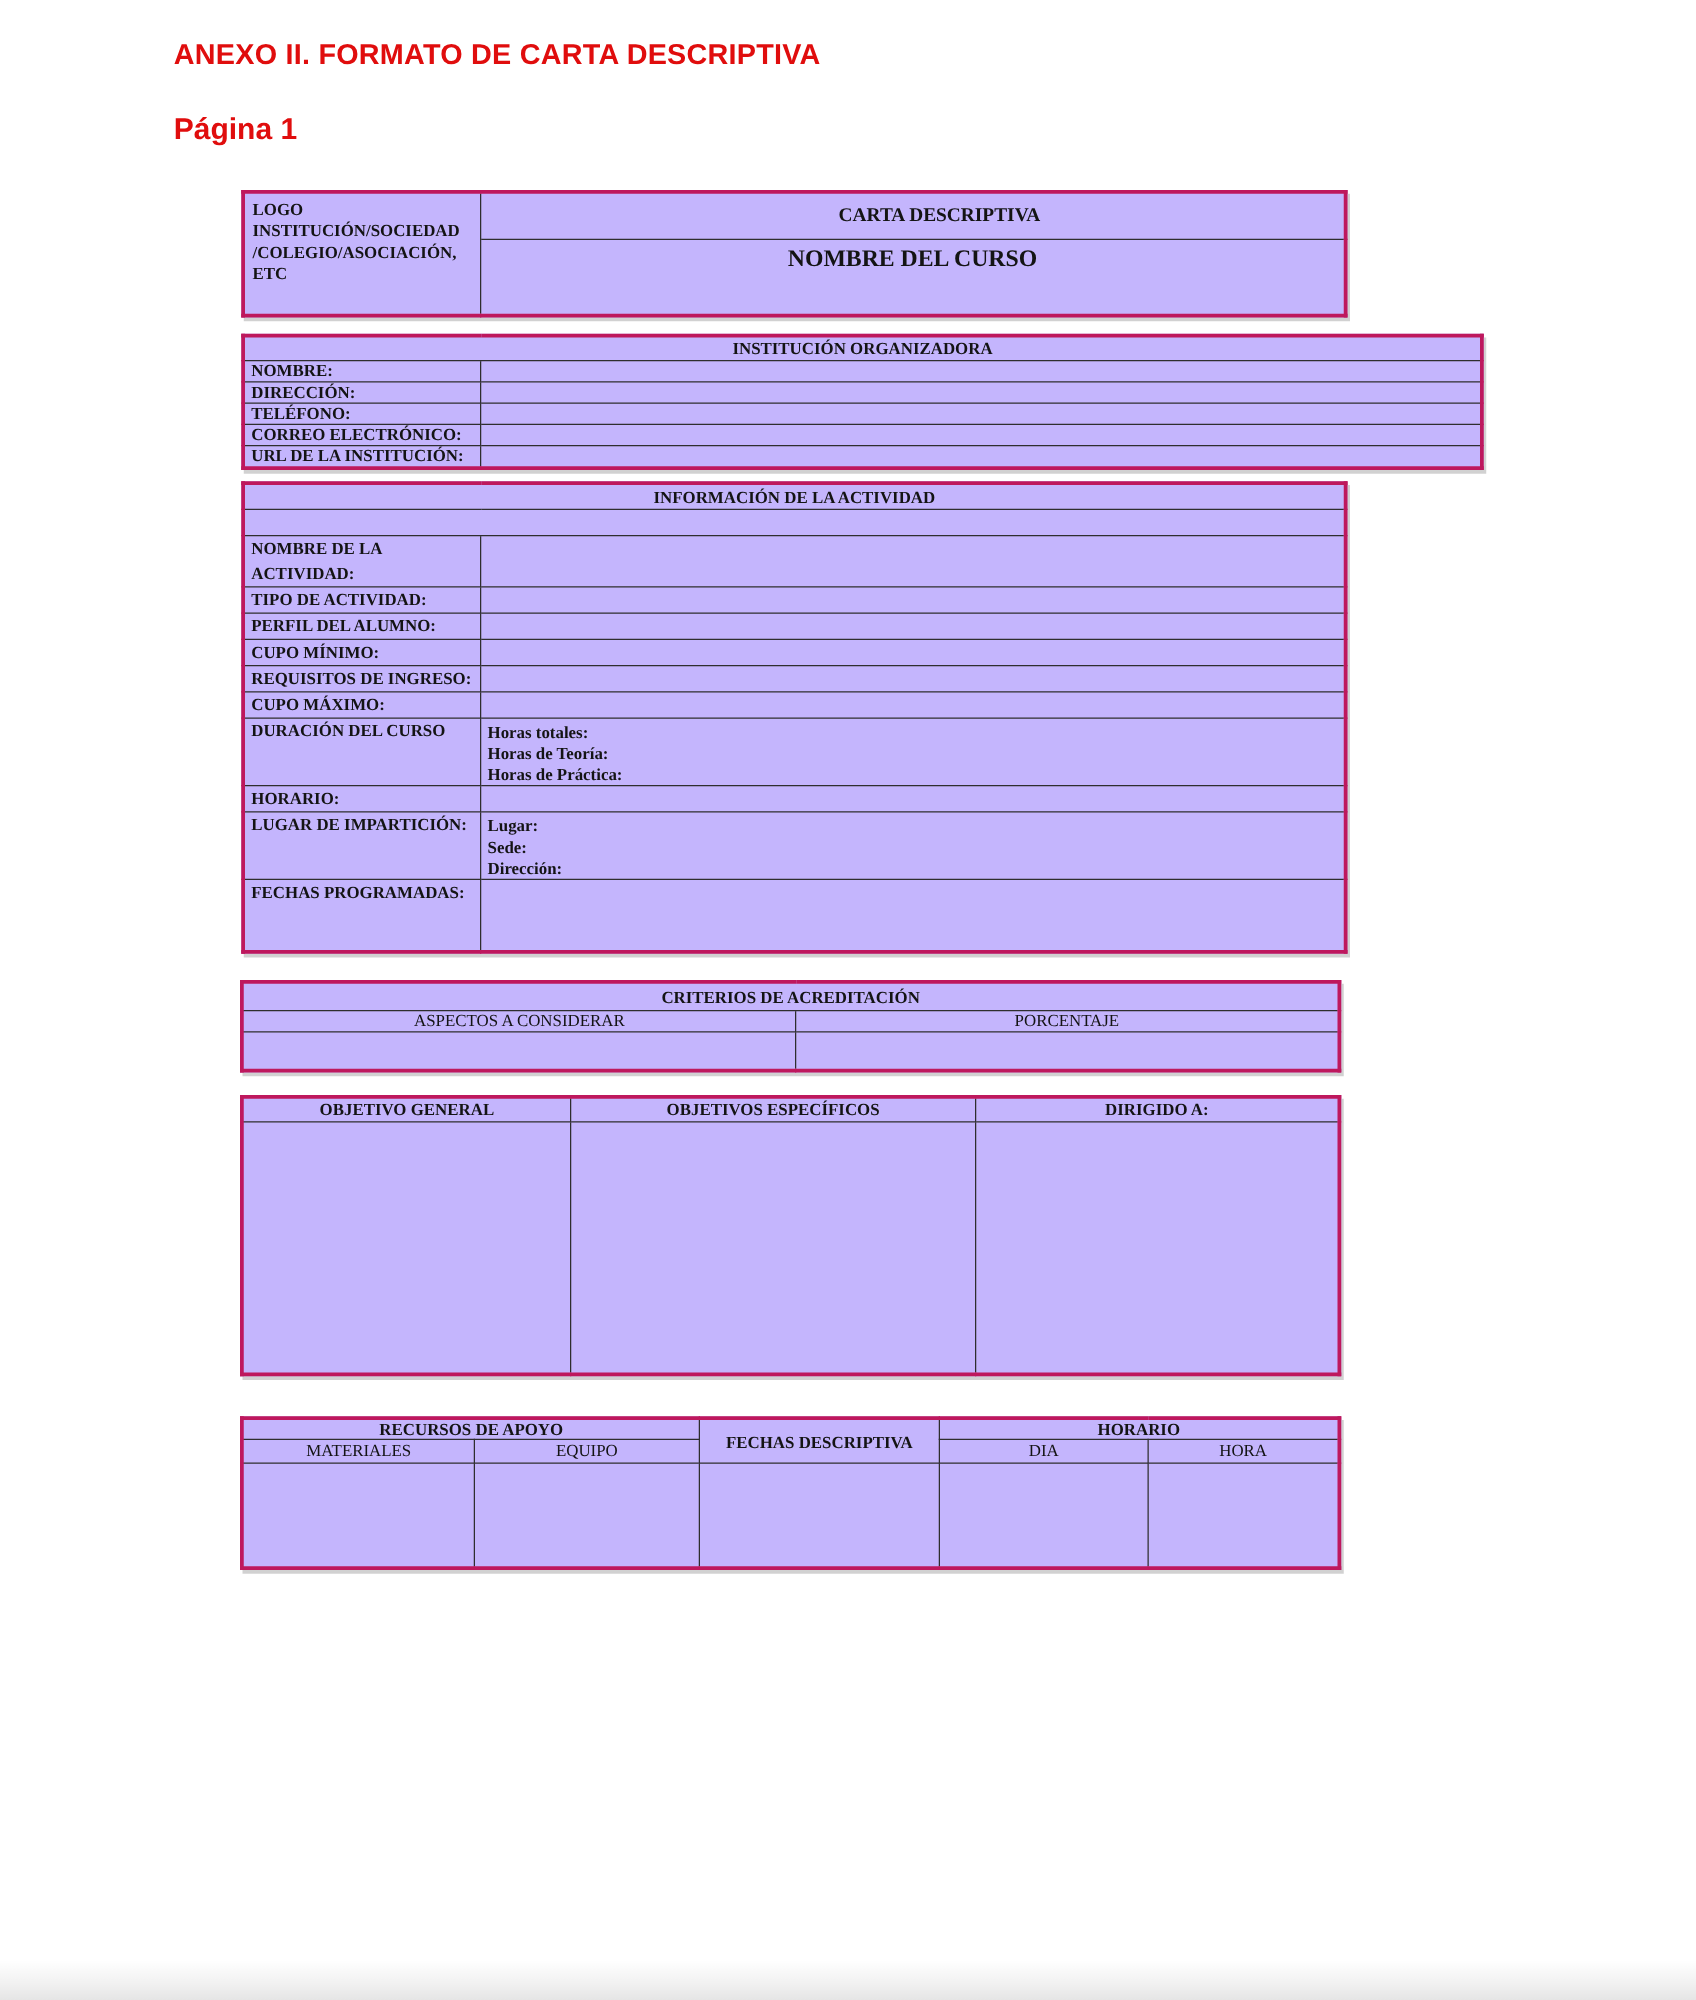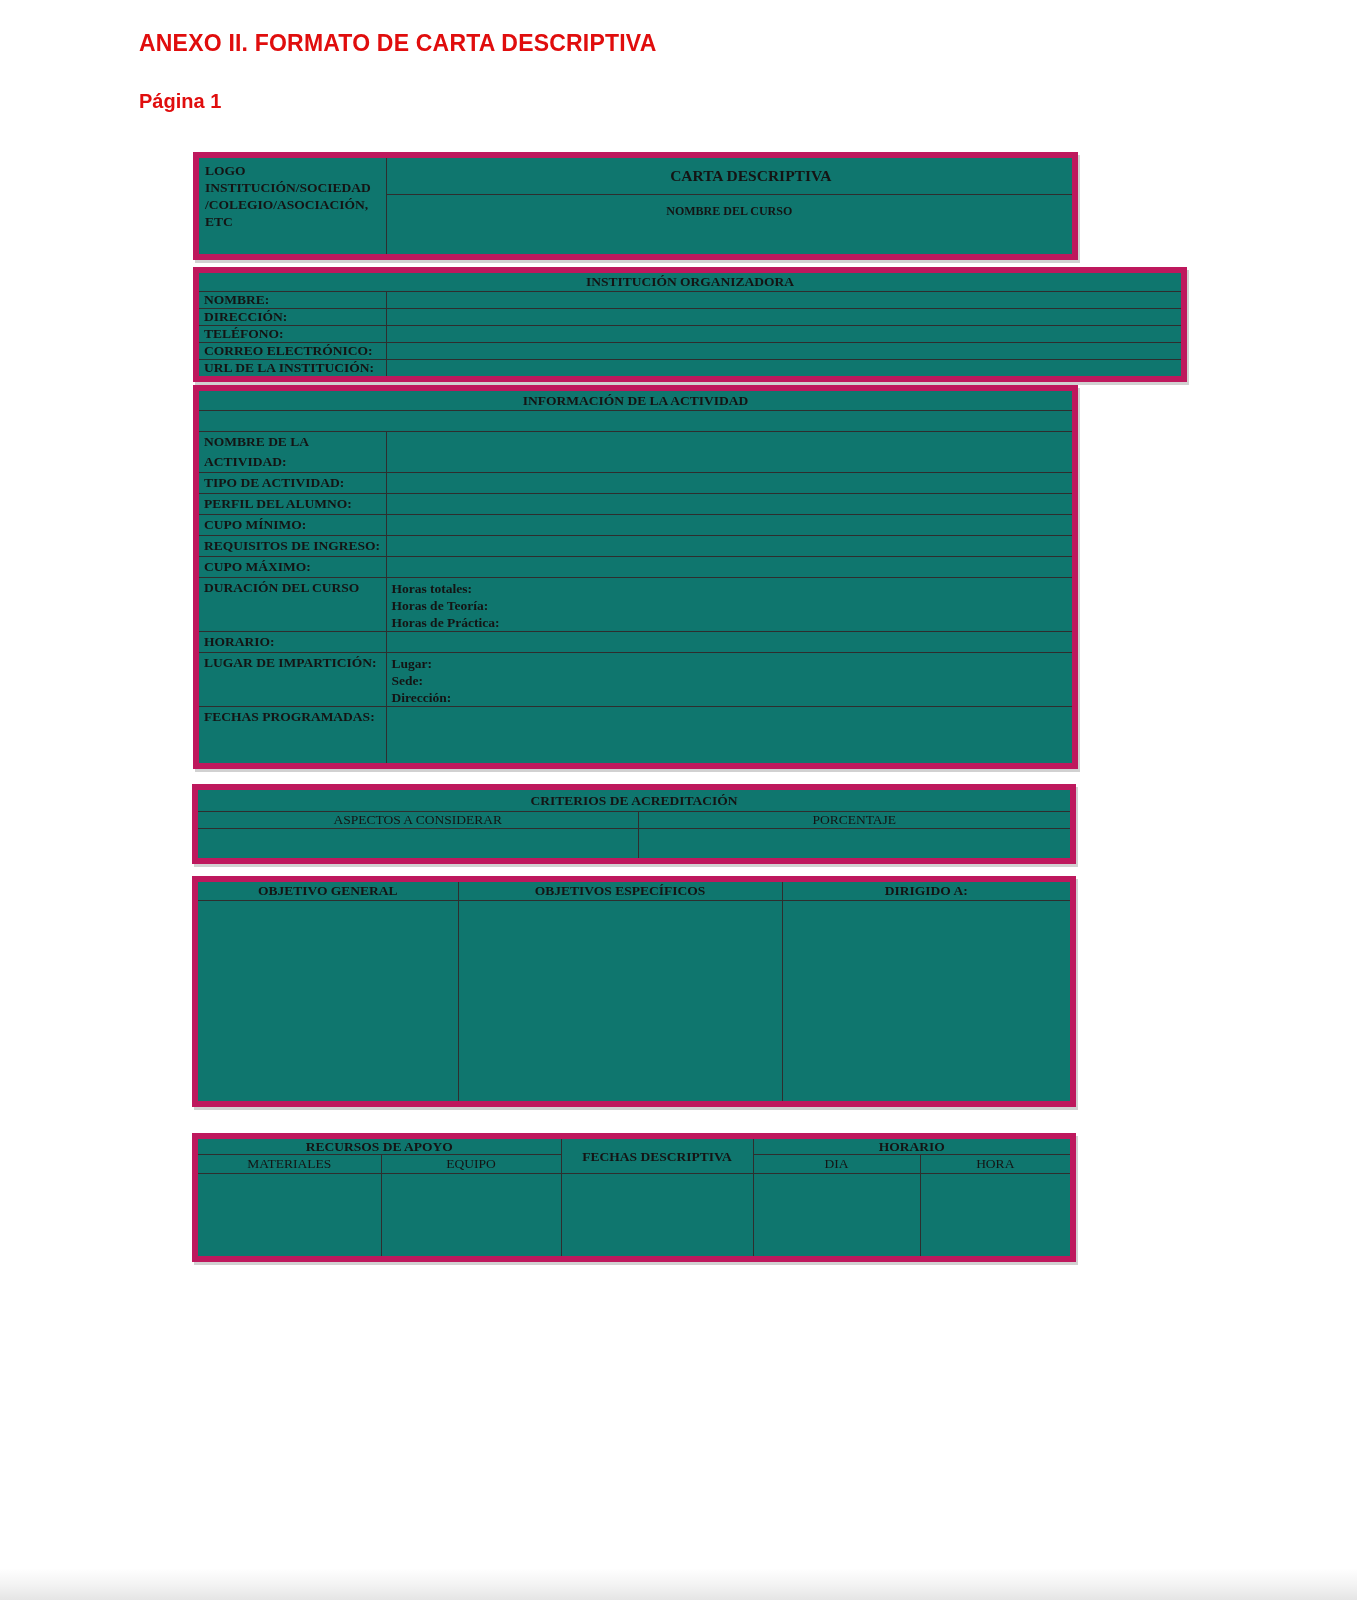--- a/index.html
+++ b/index.html
@@ -4,37 +4,37 @@
 <style>
   html, body { margin:0; padding:0; background:#ffffff; }
   body { width:1357px; height:1600px; position:relative; overflow:hidden;
          font-family:"Liberation Serif", serif; }
 
   .h1 { position:absolute; left:139px; top:30px;
         font-family:"Liberation Sans", sans-serif; font-weight:bold;
         font-size:23px; color:#e00d0d; letter-spacing:0.2px; }
   .h2 { position:absolute; left:139px; top:90px;
         font-family:"Liberation Sans", sans-serif; font-weight:bold;
-        font-size:20px; color:#e00d0d; }
+        font-size:24px; color:#e00d0d; }
 
   table.tbl { position:absolute; border-collapse:collapse; table-layout:fixed;
-              background:#0f766e; border:6px solid #be185d;
+              background:#c4b5fd; border:3px solid #be185d;
               box-shadow:2px 3px 0 rgba(0,0,0,0.18);
               font-family:"Liberation Serif", serif; color:#141414; }
   table.tbl td { border:1px solid #2e2e2e; padding:0 5px; overflow:hidden;
                  font-size:13.5px; line-height:20px; }
 
   
   .tblA { left:193px; top:152px; width:885px; }
   .tblA .logo { font-weight:bold; font-size:13.5px; line-height:17px;
                 vertical-align:top; white-space:pre-line; padding:4px 6px; }
   .tblA .titleCell  { height:36px; text-align:center; font-weight:bold;
                       font-size:15.5px; vertical-align:middle;padding-left:48px; }
   .tblA .courseCell { height:53px; text-align:center; font-weight:bold;
-                      font-size:12px; vertical-align:top; padding-top:6px; }
+                      font-size:19px; vertical-align:top; padding-top:6px; }
 
   
   .secHead { text-align:center; font-weight:bold; font-size:14px; }
 
   
   .tblB { left:193px; top:267px; width:994px; }
   .tblB .secHead { height:18px; line-height:18px; }
   .tblB .lbl { height:16px; line-height:16px; font-weight:bold; }
   .tblB .val { height:16px; line-height:16px; }
 

